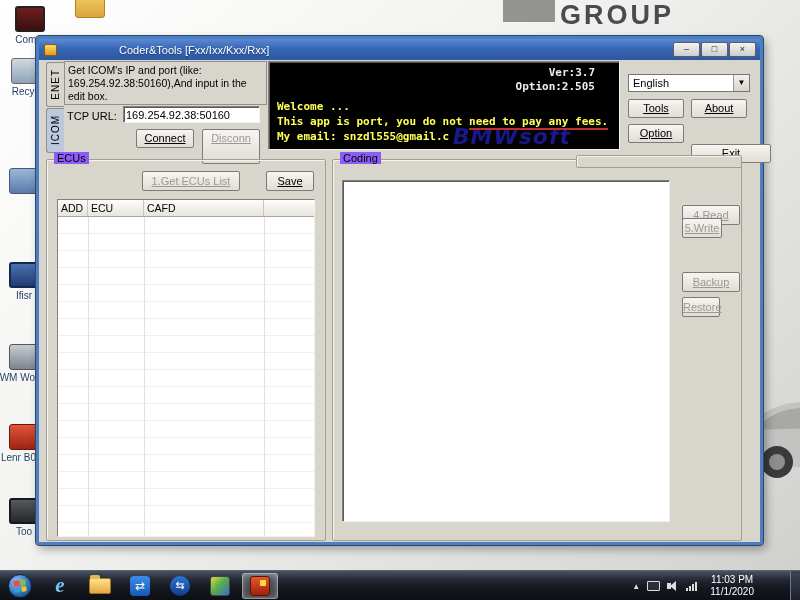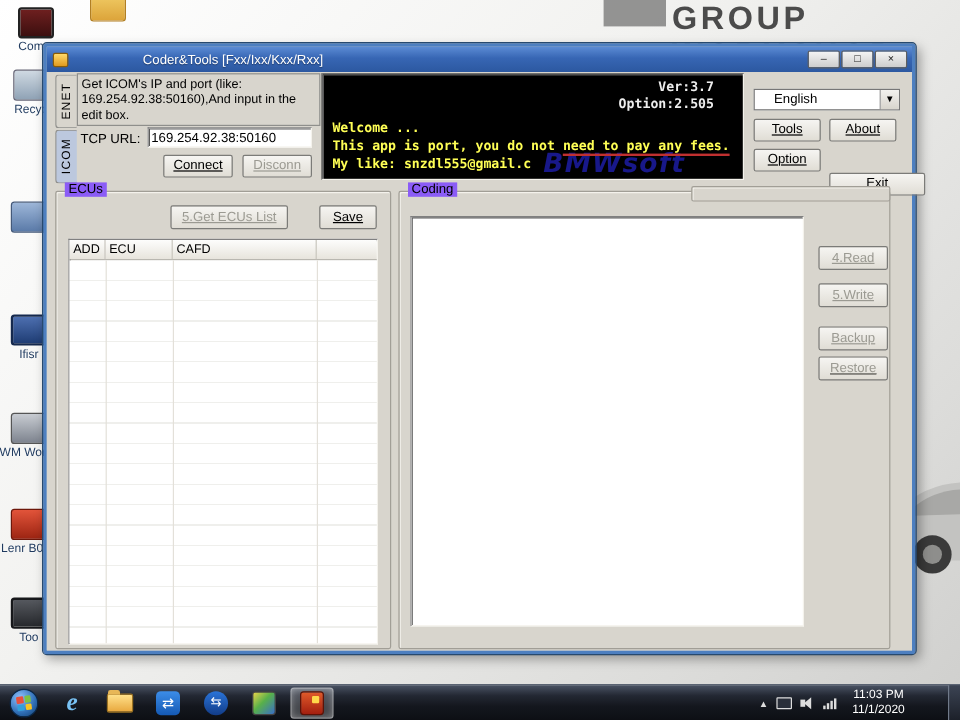--- a/index.html
+++ b/index.html
@@ -75,21 +75,21 @@
   .console .l1 { position:absolute; top:38px; left:8px; color:#ffff55; z-index:2; }
   .console .l2 { position:absolute; top:53px; left:8px; color:#ffff55; z-index:2; white-space:nowrap; }
   .console .l2 .stress { border-bottom:2px solid #c03030; }
   .console .l3 { position:absolute; top:68px; left:8px; color:#ffff55; z-index:2; }
   .console .wm { position:absolute; bottom:0px; right:48px; color:#18188a; font-size:22px;
     font-style:italic; letter-spacing:1px; z-index:1; font-family:"DejaVu Sans",sans-serif; font-weight:bold; }
 
   
   .lang { position:absolute; left:589px; top:14px; width:122px; height:18px; background:#fff;
     border:1px solid #777; display:flex; align-items:center; cursor:pointer; }
-  .lang .val { flex:1; padding-left:16px; font-size:11px; }
+  .lang .val { flex:1; padding-left:4px; font-size:11px; }
   .lang .dd { width:16px; height:100%; background:linear-gradient(#f2f1ee,#d8d5cd);
     border-left:1px solid #999; text-align:center; font-size:8px; line-height:16px; }
 
   
   .groupbox { position:absolute; border:1px solid #a19e96; border-radius:2px;
     box-shadow:inset 1px 1px 0 #f4f2ec; }
   .grouplabel { position:absolute; top:-8px; left:7px; background:#8b5cf6; padding:0 3px; font-size:11px; }
 
   
   .listview { position:absolute; left:10px; top:39px; width:258px; height:338px; background:#fff; }
@@ -210,45 +210,45 @@
         </div>
       </div>
 
       <div class="instr">Get ICOM's IP and port (like: 169.254.92.38:50160),And input in the edit box.</div>
       <div class="tcp-label">TCP URL:</div>
       <input class="tcp-input sunken" value="169.254.92.38:50160" style="">
 
       <div class="btn" style="left:97px;top:69px;width:58px;height:19px;line-height:17px;">
         <span>Connect</span>
       </div>
-      <div class="btn disabled" style="left:163px;top:69px;width:58px;height:19px;line-height:17px;">
+      <div class="btn disabled" style="left:163px;top:69px;width:58px;height:35px;line-height:17px;">
         <span>Disconn</span>
       </div>
 
       <div class="console sunken">
         <div class="wm">BMWsoft</div>
         <div class="ver">Ver:3.7</div>
         <div class="build">Option:2.505</div>
         <div class="l1">Welcome ...</div>
         <div class="l2"><span>This app is port, you do not </span><span class="stress">need to pay any fees.</span></div>
-        <div class="l3">My like: snzdl555@gmail.c</div>
+        <div class="l3">My email: snzdl555@gmail.c</div>
       </div>
 
       <div class="lang">
         <div class="val">English</div>
         <div class="dd">▼</div>
       </div>
       <div class="btn" style="left:589px;top:39px;width:56px;height:19px;line-height:17px;"><span>Tools</span></div>
       <div class="btn" style="left:652px;top:39px;width:56px;height:19px;line-height:17px;"><span>About</span></div>
       <div class="btn" style="left:589px;top:64px;width:56px;height:19px;line-height:17px;"><span>Option</span></div>
       <div class="btn" style="left:652px;top:64px;width:80px;height:19px;line-height:17px;margin-top:20px;"><span>Exit</span></div>
 
       <div class="groupbox" style="left:7px;top:99px;width:280px;height:382px;">
         <div class="grouplabel">ECUs</div>
-        <div class="btn disabled" style="left:95px;top:11px;width:98px;height:20px;line-height:18px;"><span>5.Get ECUs List</span></div>
+        <div class="btn disabled" style="left:95px;top:11px;width:98px;height:20px;line-height:18px;"><span>1.Get ECUs List</span></div>
         <div class="btn" style="left:219px;top:11px;width:48px;height:20px;line-height:18px;"><span>Save</span></div>
 
         <div class="listview sunken">
           <div class="lv-header">
             <div class="lv-h" style="width:30px;">ADD</div>
             <div class="lv-h" style="width:56px;">ECU</div>
             <div class="lv-h" style="width:120px;">CAFD</div>
             <div class="lv-h" style="flex:1;border-right:none;"></div>
           </div>
           <div class="lv-body"></div>
@@ -256,23 +256,23 @@
           <div class="lv-col-line" style="left:86px;"></div>
           <div class="lv-col-line" style="left:206px;"></div>
         </div>
       </div>
 
       <div class="groupbox" style="left:293px;top:99px;width:410px;height:382px;">
         <div class="grouplabel">Coding</div>
         <div class="sunken" style="position:absolute;left:9px;top:20px;width:328px;height:342px;background:#fff;"></div>
 
         <div class="btn disabled" style="left:349px;top:45px;width:58px;height:20px;line-height:18px;"><span>4.Read</span></div>
-        <div class="btn disabled" style="left:349px;top:76px;width:58px;height:20px;line-height:18px;"><span>5.Write</span></div>
+        <div class="btn disabled" style="left:349px;top:58px;width:40px;height:20px;line-height:18px;"><span>5.Write</span></div>
         <div class="btn disabled" style="left:349px;top:112px;width:58px;height:20px;line-height:18px;"><span>Backup</span></div>
-        <div class="btn disabled" style="left:349px;top:137px;width:58px;height:20px;line-height:18px;text-decoration:underline;"><span>Restore</span></div>
+        <div class="btn disabled" style="left:349px;top:137px;width:38px;height:20px;line-height:18px;"><span>Restore</span></div>
       </div>
 
       <div style="position:absolute;left:537px;top:95px;width:166px;height:13px;background:#d8d5cd;
                   border:1px solid #a19e96;border-radius:2px;box-shadow:inset 1px 1px 0 #f4f2ec;"></div>
     </div>
   </div>
 
   <div id="taskbar">
     <div class="orb">
       <div class="flag">

